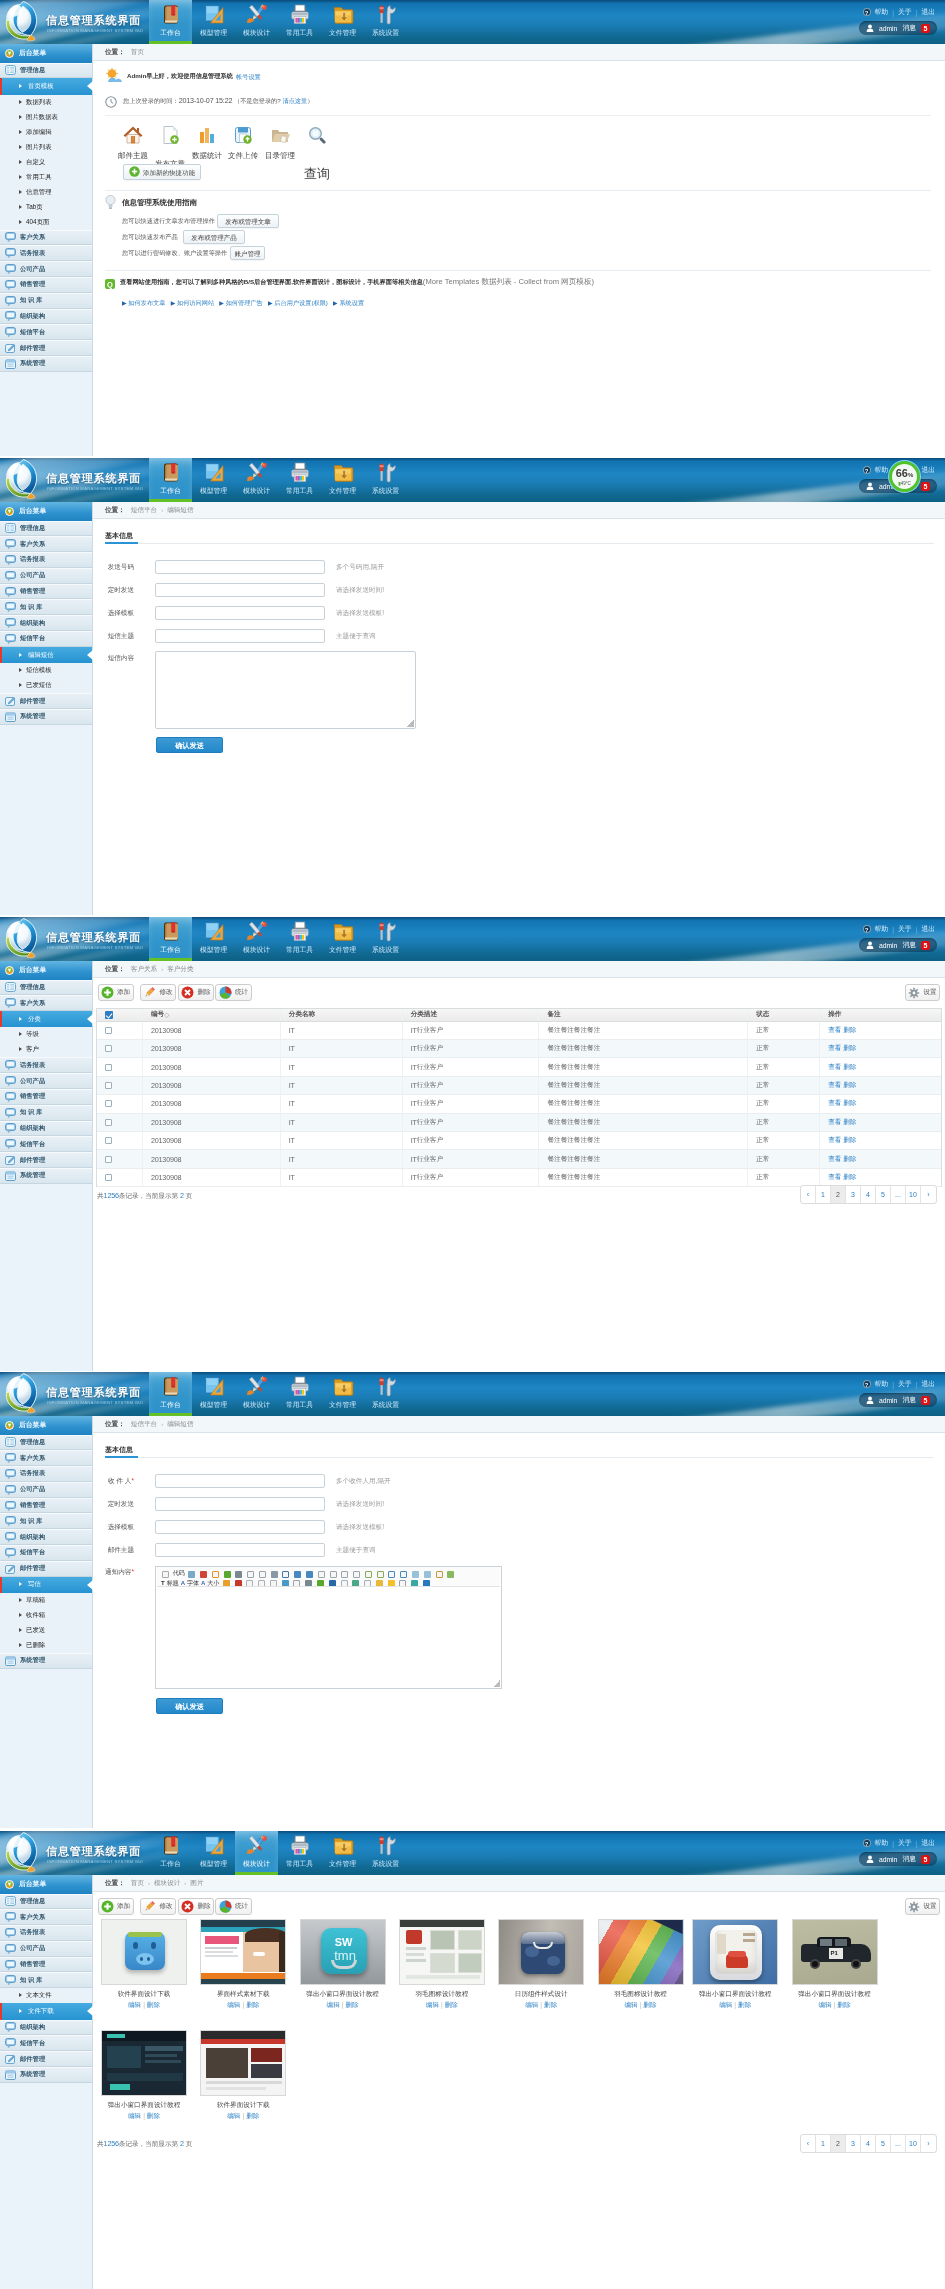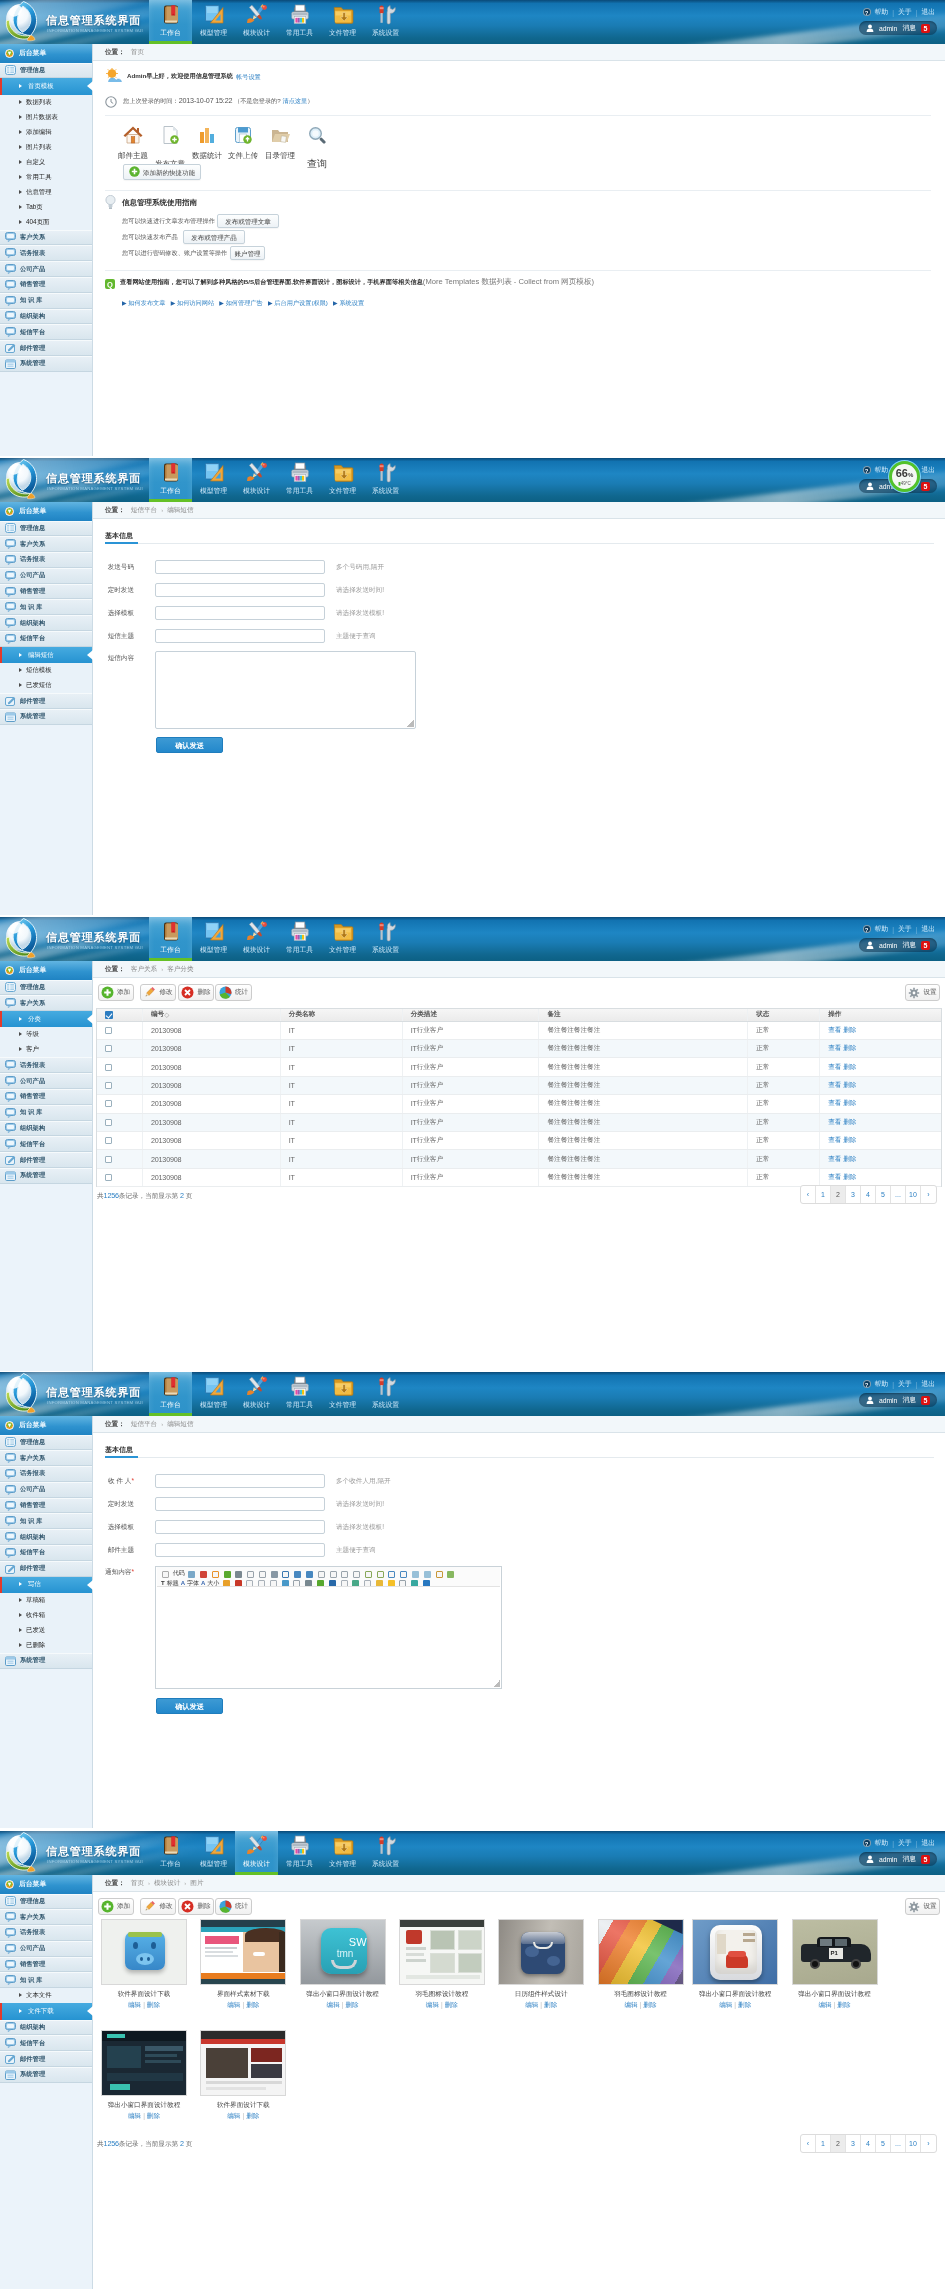--- a/index.html
+++ b/index.html
@@ -335,21 +335,21 @@
         </svg><div style="font-size:7.5px;color:#444;margin-top:2px;white-space:nowrap">文件上传</div></div>
       <div style="position:absolute;left:169px;top:81px;width:36px;text-align:center"><svg width="20" height="20" viewBox="0 0 20 20">
           <path d="M2 5 h6 l1.5 2 H18 v10 H2z" fill="#cbb592"></path>
           <path d="M2 17 L5 9 h15 l-3 8z" fill="#e0cda9"></path>
           <rect x="11" y="11" width="5" height="6" fill="#f7f7f5" stroke="#b9ab8c" stroke-width=".5" transform="rotate(8 13 14)"></rect>
         </svg><div style="font-size:7.5px;color:#444;margin-top:2px;white-space:nowrap">目录管理</div></div>
       <div style="position:absolute;left:206px;top:81px;width:36px;text-align:center"><svg width="20" height="20" viewBox="0 0 20 20">
           <circle cx="8.5" cy="8.5" r="5.8" fill="#ddeef8" stroke="#8fa8b8" stroke-width="1.4"></circle>
           <circle cx="8.5" cy="8.5" r="3.2" fill="#fff" opacity=".7"></circle>
           <rect x="13" y="12" width="7" height="3" rx="1.2" transform="rotate(45 13.5 13.5)" fill="#5a6a75"></rect>
-        </svg><div style="font-size:10px;color:#444;margin-top:8px;white-space:nowrap">查询</div></div>
+        </svg><div style="font-size:13px;color:#444;margin-top:16px;white-space:nowrap">查询</div></div>
 <div class="gbtn" style="left:30px;top:120px;width:78px;height:16px;line-height:15px"><span style="vertical-align:-2px;margin-right:3px"><svg width="11" height="11" viewBox="0 0 11 11">
             <circle cx="5.5" cy="5.5" r="5.2" fill="#5cb430"></circle>
             <path d="M5.5 2.8 v5.4 M2.8 5.5 h5.4" stroke="#fff" stroke-width="1.6"></path>
           </svg></span>添加新的快捷功能</div>
 <div class="hr" style="top:146px"></div>
 <div style="position:absolute;left:12px;top:151px"><svg width="11" height="15" viewBox="0 0 11 15">
           <circle cx="5.5" cy="5" r="4.6" fill="#e8eef2" stroke="#b6c2cb" stroke-width=".8"></circle>
           <rect x="3.6" y="9" width="3.8" height="3" fill="#c3ced6"></rect>
           <rect x="4" y="12.3" width="3" height="1.6" fill="#aab6bf"></rect>
         </svg></div>
@@ -1426,22 +1426,22 @@
           <div style="position:absolute;left:0;bottom:5px;right:0;height:6px;background:#e87c1e"></div>
           <div style="position:absolute;left:0;bottom:0;right:0;height:5px;background:#28454f"></div>
         </div>
         <div class="gcap">界面样式素材下载</div>
         <div class="glnk">编辑<i>|</i>删除</div>
       </div>
       <div class="gitem" style="left:206.6px;top:44px">
         <div class="gthumb">
           <div style="position:absolute;inset:0;background:linear-gradient(180deg,#c6cacd,#93989d)"></div>
           <div style="position:absolute;left:20px;top:8px;width:46px;height:46px;border-radius:10px;background:linear-gradient(180deg,#3ec2d4,#28a0b4);box-shadow:0 3px 5px rgba(0,0,0,.35)"></div>
-          <div style="position:absolute;left:20px;top:16px;width:46px;text-align:right;font-size:11px;font-weight:normal;color:#fff;font-family:inherit">SW</div>
-          <div style="position:absolute;left:20px;top:28px;width:49px;text-align:center;font-size:10px;color:#d8f4f8">tmn</div>
+          <div style="position:absolute;left:20px;top:16px;width:46px;text-align:center;font-size:11px;font-weight:bold;color:#fff;font-family:inherit">SW</div>
+          <div style="position:absolute;left:20px;top:28px;width:49px;text-align:center;font-size:13px;color:#d8f4f8">tmn</div>
           <div style="position:absolute;left:30px;top:40px;width:26px;height:9px;border-radius:0 0 12px 12px;border:3px solid #cfd4d8;border-top:none;box-sizing:border-box"></div>
         </div>
         <div class="gcap">弹出小窗口界面设计教程</div>
         <div class="glnk">编辑<i>|</i>删除</div>
       </div>
       <div class="gitem" style="left:305.9px;top:44px">
         <div class="gthumb">
           <div style="position:absolute;inset:0;background:#f6f7f5"></div>
           <div style="position:absolute;inset:0 0 auto 0;height:7px;background:#3a3f3c"></div>
           <div style="position:absolute;left:6px;top:10px;width:16px;height:14px;background:#c0392b;border-radius:2px"></div>

